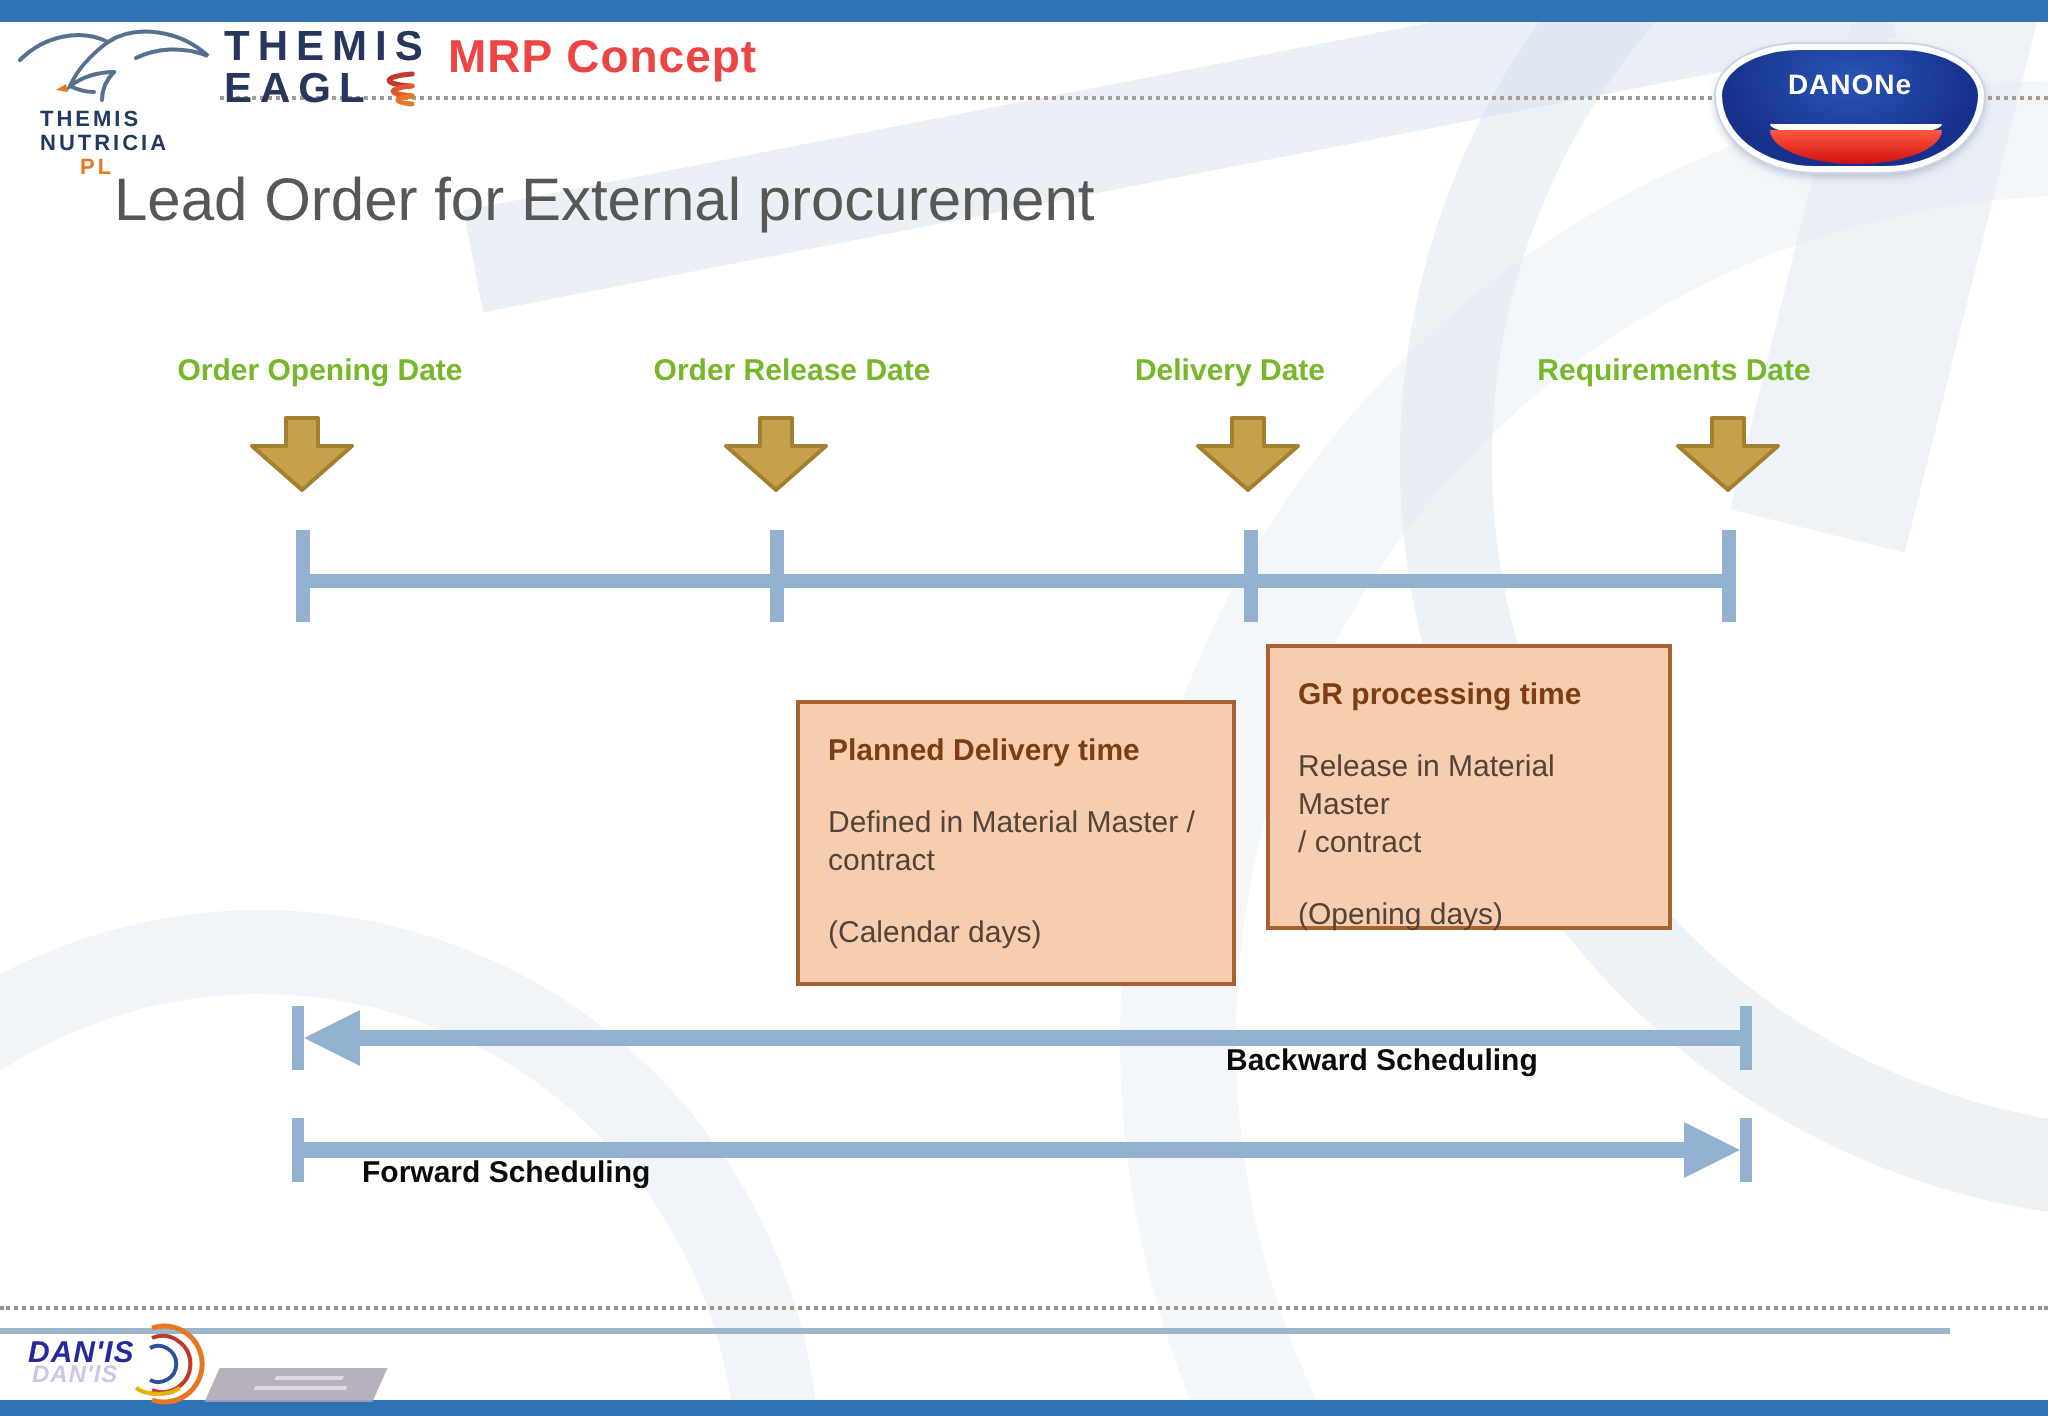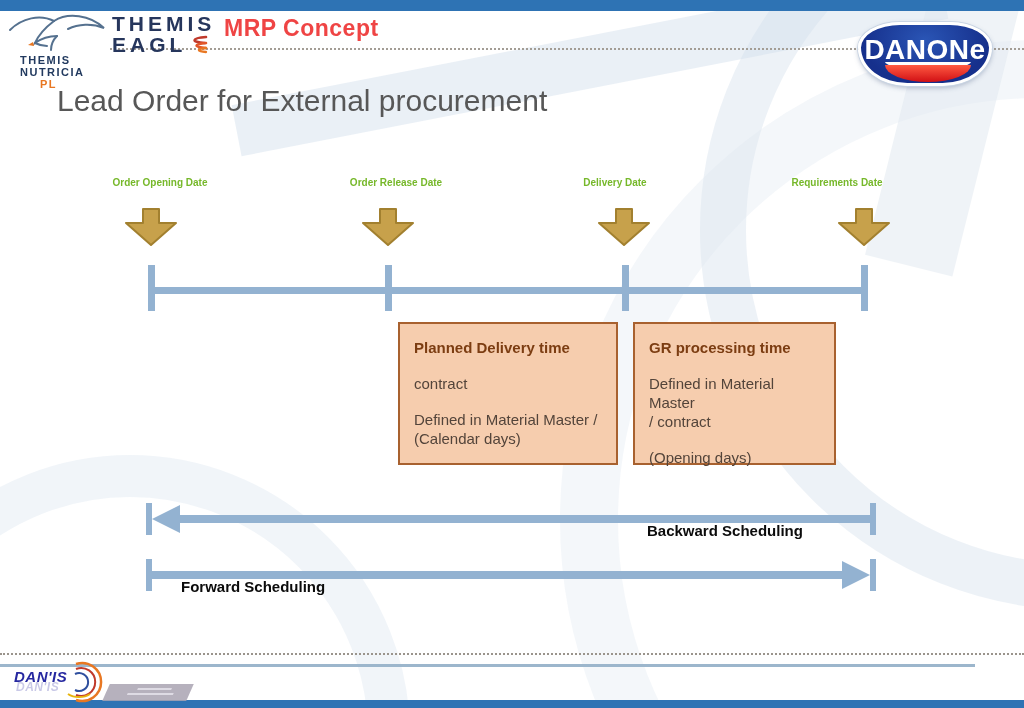--- a/index.html
+++ b/index.html
@@ -25,29 +25,29 @@
   .eagle-txt .pl{color:#e87722;padding-left:20px;}
   .teagle{position:absolute;left:112px;top:13px;z-index:2;color:#26365c;font-size:21px;font-weight:bold;letter-spacing:4px;line-height:21px;}
   .teagle .row2{display:flex;align-items:center;}
   .mrp-title{position:absolute;left:224px;top:15px;font-size:23px;font-weight:600;color:#ef4444;z-index:2;letter-spacing:.5px;}
   
   .danone{position:absolute;left:858px;top:22px;width:134px;height:64px;z-index:4;
     background:radial-gradient(ellipse at 50% 25%,#2a55b5 0%,#16308c 70%);
     border-radius:46px 46px 54px 54px / 28px 28px 42px 42px;
     border:3px solid #fff;box-shadow:0 0 0 1px #c9d5e4,0 2px 5px rgba(60,80,120,.35);}
   .danone-word{position:absolute;left:0;right:0;top:9px;text-align:center;color:#fff;
-    font-size:28px;font-weight:bold;letter-spacing:.5px;}
+    font-size:14px;font-weight:bold;letter-spacing:.5px;}
   .danone-smile-w{position:absolute;left:24px;top:37px;width:86px;height:7px;background:#fff;
     border-radius:0 0 50% 50% / 0 0 100% 100%;}
   .danone-smile{position:absolute;left:24px;top:40px;width:86px;height:17px;
     background:linear-gradient(#ff5a42,#d10f14);border-radius:0 0 50% 50% / 0 0 100% 100%;}
   
   .slide-title{position:absolute;left:57px;top:84px;font-size:30px;color:#575757;z-index:2;}
   
-  .m-label{position:absolute;top:177px;transform:translateX(-50%);font-size:10px;font-weight:bold;color:#76b82a;white-space:nowrap;z-index:2;}
+  .m-label{position:absolute;top:177px;transform:translateX(-50%);font-size:15px;font-weight:bold;color:#76b82a;white-space:nowrap;z-index:2;}
   .tan-arrow{position:absolute;top:208px;width:54px;height:38px;z-index:2;}
   
   .tl-bar{position:absolute;left:151px;top:287px;width:714px;height:7px;background:#93b2d1;z-index:1;}
   .tl-tick{position:absolute;top:265px;width:7px;height:46px;background:#93b2d1;z-index:1;}
   
   .pbox{position:absolute;top:322px;height:143px;background:#f6cdae;border:2px solid #a8612f;z-index:2;padding:15px 14px;}
   .pbox .bx-title{font-size:15px;font-weight:bold;color:#7c3d12;margin:0 0 17px 0;line-height:18px;}
   .pbox .bx-line{font-size:15px;color:#53443a;line-height:19px;}
   .pbox .bx-gap{margin-bottom:17px;}
   
@@ -134,40 +134,40 @@
   <svg class="tan-arrow" style="left:837px" viewBox="0 0 54 38">
     <path d="M19 1 H35 V15 H52 L27 37 L2 15 H19 Z" fill="#c7a14b" stroke="#a2802f" stroke-width="2" stroke-linejoin="round"></path>
   </svg>
 
   <div class="tl-bar"></div>
   <div class="tl-tick" style="left:148px"></div>
   <div class="tl-tick" style="left:385px"></div>
   <div class="tl-tick" style="left:622px"></div>
   <div class="tl-tick" style="left:861px"></div>
 
-  <div class="pbox" style="left:398px;width:220px;">
+  <div class="pbox" style="left:398px;width:220px;margin-top:28px;">
     <div class="bx-title">Planned Delivery time</div>
+    <div class="bx-line">Defined in Material Master /</div>
     <div class="bx-line bx-gap">contract</div>
-    <div class="bx-line">Defined in Material Master /</div>
     <div class="bx-line">(Calendar days)</div>
   </div>
   <div class="pbox" style="left:633px;width:203px;">
     <div class="bx-title">GR processing time</div>
-    <div class="bx-line">Defined in Material Master</div>
+    <div class="bx-line">Release in Material Master</div>
     <div class="bx-line bx-gap"> / contract</div>
     <div class="bx-line">(Opening days)</div>
   </div>
 
   <svg class="sched" style="top:501px" viewBox="0 0 730 36">
     <rect x="0" y="2" width="6" height="32" fill="#93b2d1"></rect>
     <rect x="724" y="2" width="6" height="32" fill="#93b2d1"></rect>
     <rect x="28" y="14" width="696" height="8" fill="#93b2d1"></rect>
     <polygon points="6,18 34,4 34,32" fill="#93b2d1"></polygon>
   </svg>
-  <div class="sched-label" style="left:647px;top:522px">Backward Scheduling</div>
+  <div class="sched-label" style="left:613px;top:522px">Backward Scheduling</div>
 
   <svg class="sched" style="top:557px" viewBox="0 0 730 36">
     <rect x="0" y="2" width="6" height="32" fill="#93b2d1"></rect>
     <rect x="724" y="2" width="6" height="32" fill="#93b2d1"></rect>
     <rect x="6" y="14" width="692" height="8" fill="#93b2d1"></rect>
     <polygon points="724,18 696,4 696,32" fill="#93b2d1"></polygon>
   </svg>
   <div class="sched-label" style="left:181px;top:578px">Forward Scheduling</div>
 
   <div class="foot-dots"></div>

